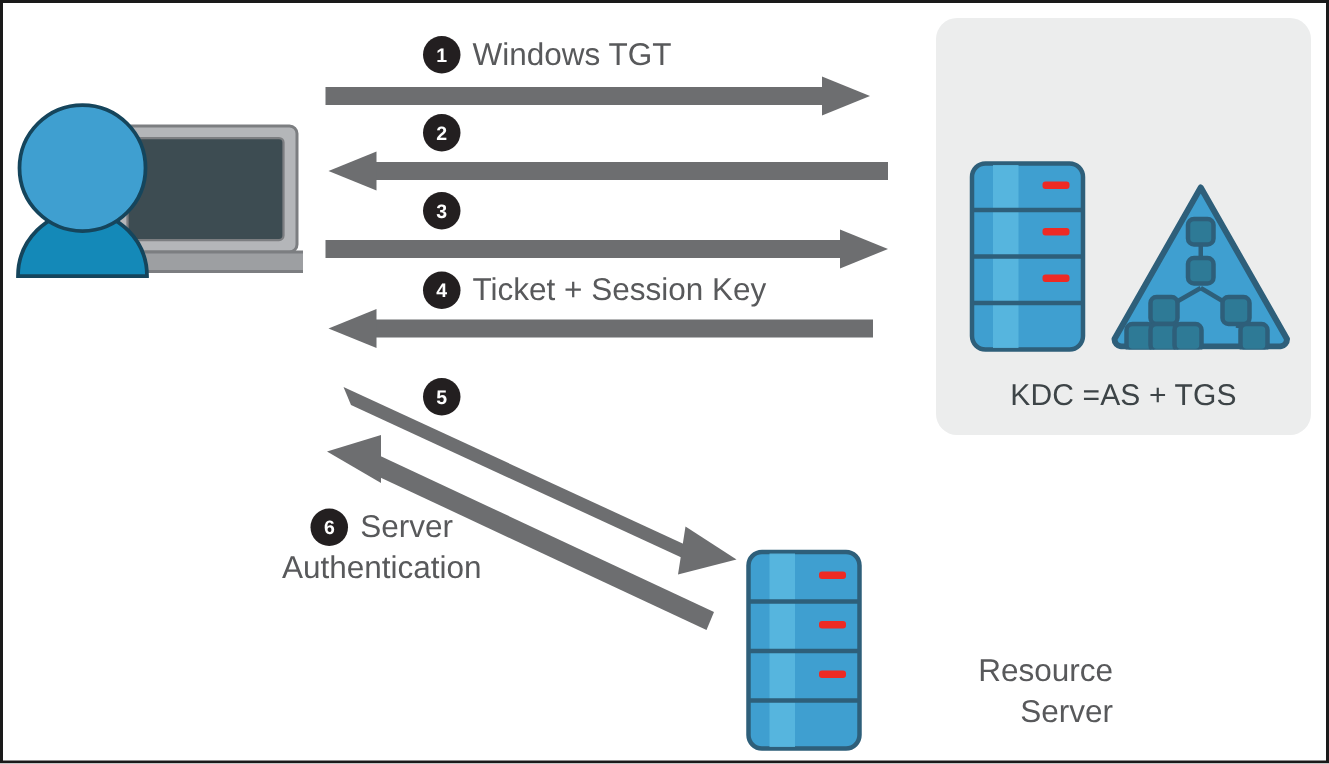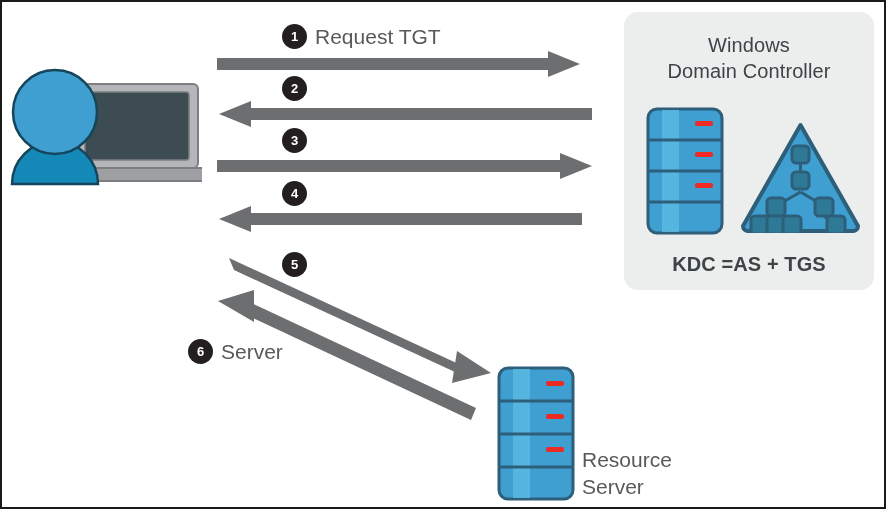--- a/index.html
+++ b/index.html
@@ -44,21 +44,20 @@
   }
   #dc-caption {
     position: absolute;
     left: 0;
     bottom: 14px;
     width: 100%;
     text-align: center;
     color: #3d4447;
     font-size: 20px;
     letter-spacing: 0.1px;
-    font-weight: bold;
   }
 
   
   .arrow-label {
     display: flex;
     align-items: center;
     gap: 8px;
     white-space: nowrap;
     color: #58595b;
     font-size: 21px;
@@ -93,25 +92,24 @@
     align-items: center;
     justify-content: center;
     gap: 8px;
   }
 
   
   #rs-label {
     left: 580px;
     top: 432px;
     width: 160px;
-    text-align: left;
+    text-align: right;
     color: #58595b;
     font-size: 21px;
     line-height: 27px;
-    margin-top: 12px;
   }
 
   svg { display: block; }
 </style>
 </head>
 <body>
 
 <div id="canvas">
 
   <div class="abs" style="left:4px; top:58px; width:196px; height:150px;">
@@ -125,24 +123,20 @@
 
       <g>
         <path d="M6 124 a43 43 0 0 1 86 0 z" fill="#1489b8" stroke="#15455c" stroke-width="2.5"></path>
         <circle cx="49" cy="52" r="42" fill="#3f9fd0" stroke="#15455c" stroke-width="2.5"></circle>
       </g>
     </svg>
   </div>
 
   <div class="abs" id="dc-panel">
 
-    <div id="dc-title">
-      <span>Windows</span><br>
-      <span>Domain Controller</span>
-    </div>
 
     <div class="abs" style="left:22px; top:95px;">
       <svg width="78" height="128" viewBox="0 0 78 128">
         <rect x="2" y="2" width="74" height="124" rx="9" fill="#3f9fd0" stroke="#2e5f7a" stroke-width="3"></rect>
         <rect x="16" y="3" width="17" height="122" fill="#5bb8e0" opacity="0.85"></rect>
         <line x1="3" y1="33" x2="75" y2="33" stroke="#2e5f7a" stroke-width="3"></line>
         <line x1="3" y1="64" x2="75" y2="64" stroke="#2e5f7a" stroke-width="3"></line>
         <line x1="3" y1="95" x2="75" y2="95" stroke="#2e5f7a" stroke-width="3"></line>
         <rect x="49" y="14" width="18" height="5" rx="2" fill="#ee2a24"></rect>
         <rect x="49" y="45" width="18" height="5" rx="2" fill="#ee2a24"></rect>
@@ -224,39 +218,41 @@
     </g>
 
     <g fill="#6d6e70">
       <polygon points="474,406 469,418 238,310 243,298"></polygon>
       <path d="M252 288 L216 299 L252 320 Z"></path>
     </g>
   </svg>
 
   <div class="abs arrow-label" style="left:280px; top:22px;">
     <span class="badge">1</span>
-    <span class="lbl-text">Request TGT</span>
+    <span class="lbl-text">Windows TGT</span>
   </div>
 
   <div class="abs arrow-label" style="left:280px; top:74px;">
     <span class="badge">2</span>
   </div>
 
   <div class="abs arrow-label" style="left:280px; top:126px;">
     <span class="badge">3</span>
   </div>
 
   <div class="abs arrow-label" style="left:280px; top:179px;">
     <span class="badge">4</span>
+    <span class="lbl-text">Ticket + Session Key</span>
   </div>
 
   <div class="abs arrow-label" style="left:280px; top:250px;">
     <span class="badge">5</span>
   </div>
 
   <div class="abs" id="label-6">
     <span class="row1">
       <span class="badge">6</span>
       <span>Server</span>
     </span>
+    <span>Authentication</span>
   </div>
 
 </div>
 
 </body></html>

